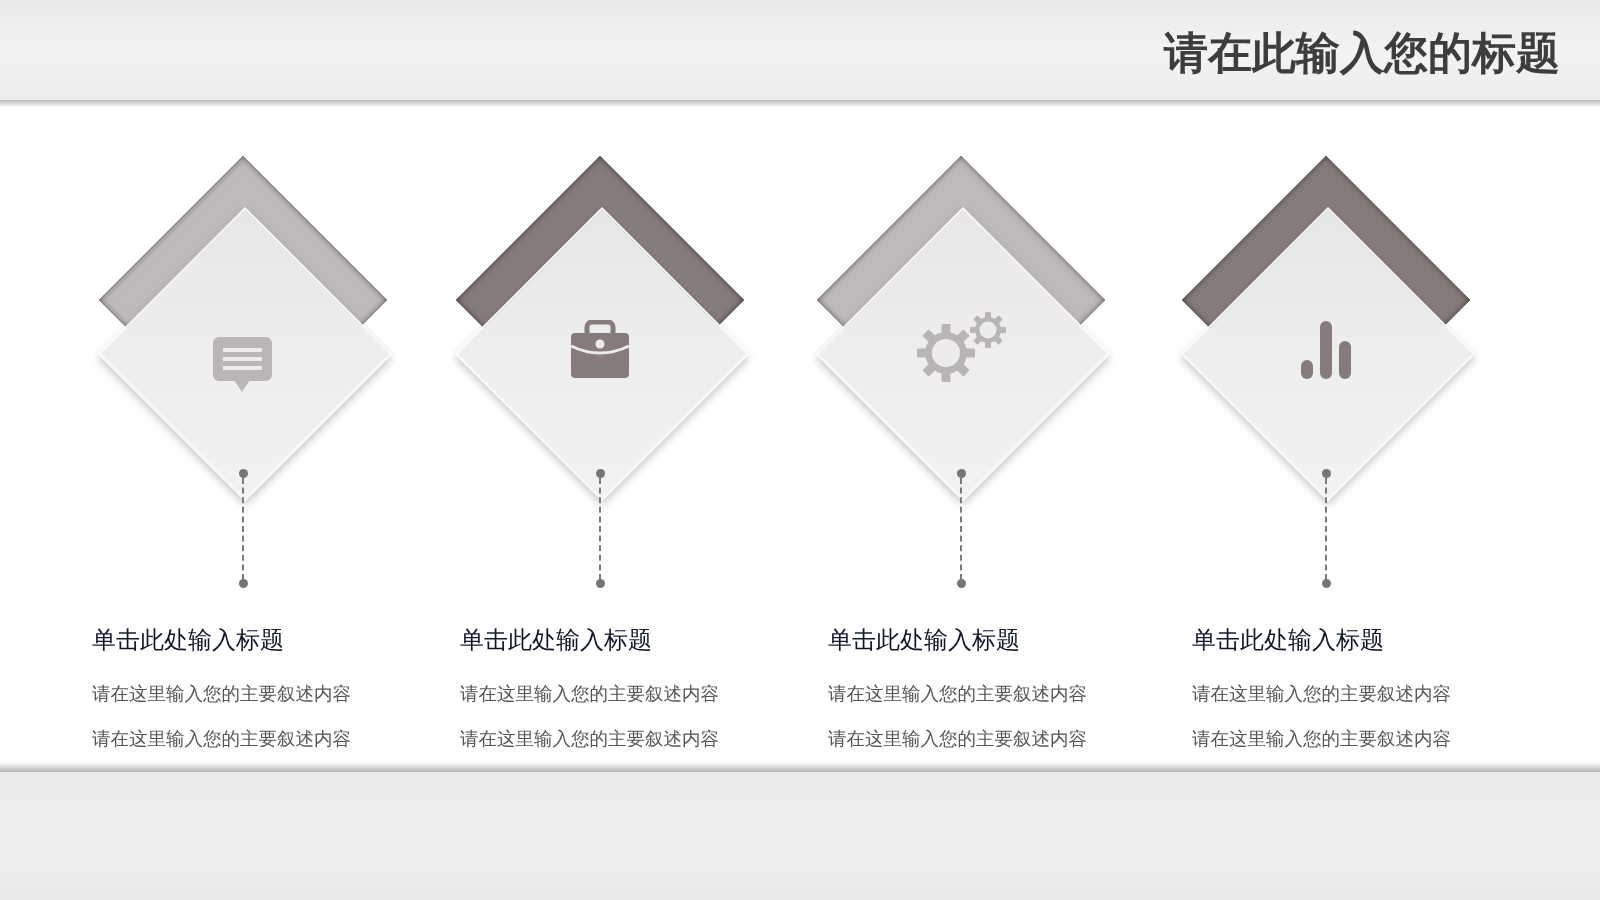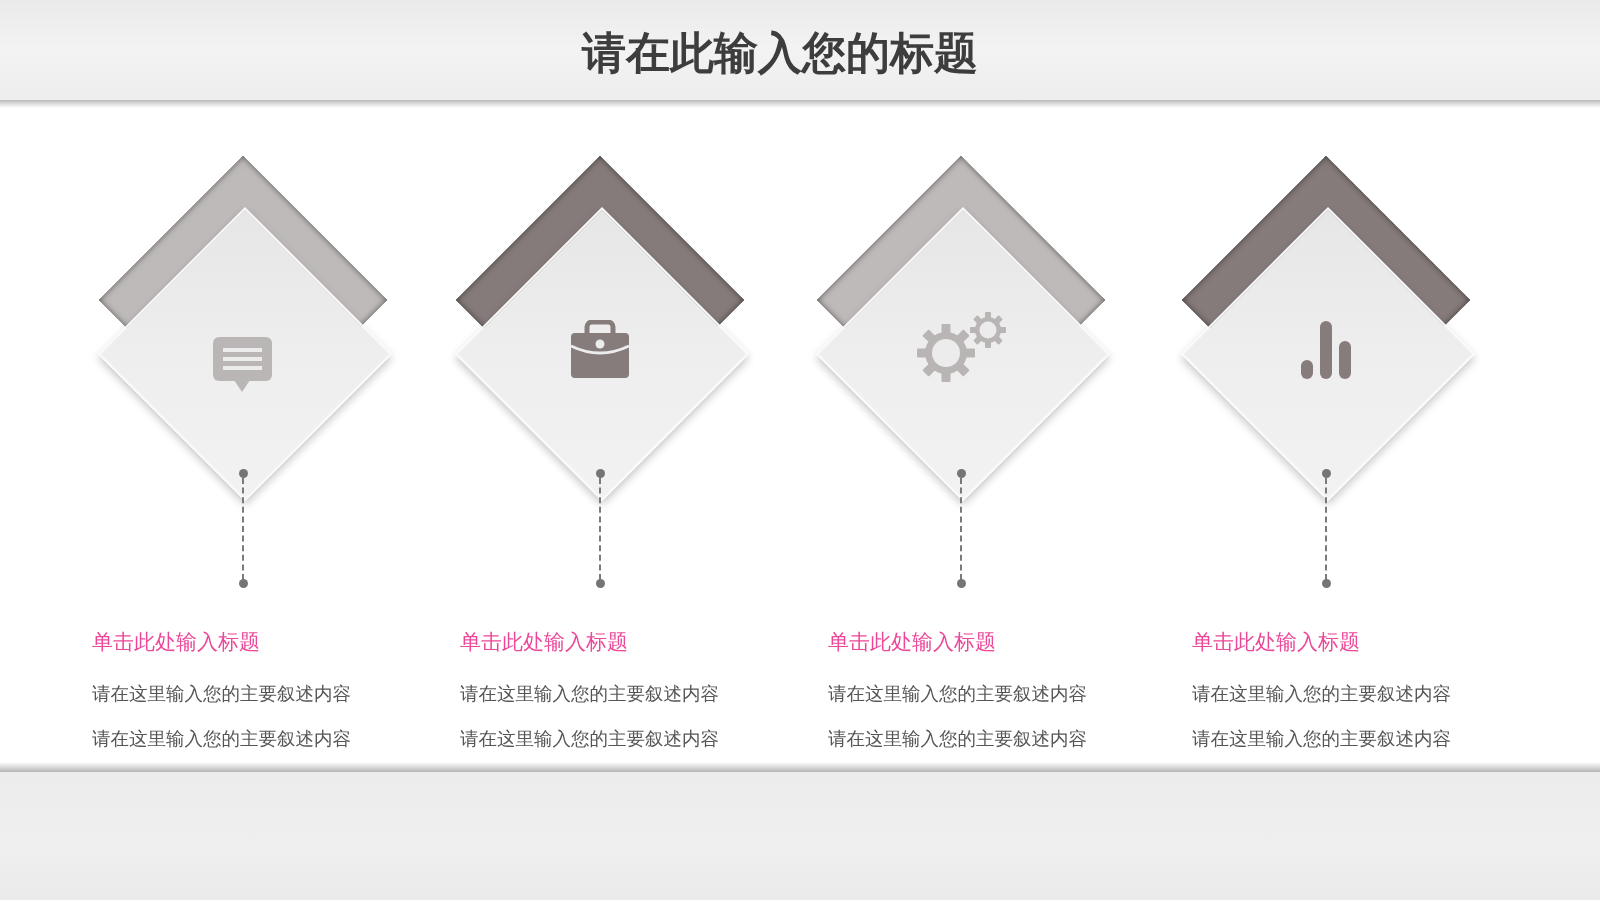--- a/index.html
+++ b/index.html
@@ -10,21 +10,21 @@
   }
   .top-band {
     position:absolute; left:0; top:0; width:1600px; height:100px;
     background:linear-gradient(180deg,#eaeaea 0%,#f3f3f3 50%,#ededed 100%);
   }
   .top-band::after {
     content:""; position:absolute; left:0; bottom:-8px; width:100%; height:8px;
     background:linear-gradient(180deg,#b9b9b9 0%,#dcdcdc 45%,rgba(255,255,255,0) 100%);
   }
   .slide-title {
-    position:absolute; left:0; top:24px; width:1560px; text-align:center;
+    position:absolute; left:0; top:24px; width:1560px; text-align:right;
     font-size:44px; font-weight:bold; color:#3d3d3d; letter-spacing:0px;
   }
   .bottom-band {
     position:absolute; left:0; top:772px; width:1600px; height:128px;
     background:linear-gradient(180deg,#ececec 0%,#efefef 60%,#eaeaea 100%);
   }
   .bottom-band::before {
     content:""; position:absolute; left:0; top:-10px; width:100%; height:10px;
     background:linear-gradient(180deg,rgba(255,255,255,0) 0%,#e2e2e2 40%,#b6b6b6 100%);
   }
@@ -50,21 +50,21 @@
   }
   .pin-line {
     position:absolute; left:-1px; top:478px; width:0; height:102px;
     border-left:2px dashed #7a7a7a;
   }
   .pin-bottom {
     position:absolute; width:9px; height:9px; border-radius:50%;
     background:#757575; left:-4px; top:579px;
   }
   .text-block { position:absolute; top:624px; white-space:nowrap; }
-  .item-title { font-size:21px; color:#ec4899; line-height:36px; }
+  .item-title { font-size:24px; color:#0f172a; line-height:36px;font-family:Liberation Mono, monospace; }
   .item-desc { font-size:18.5px; color:#555; line-height:23px;margin-top:22px; }
 </style>
 </head>
 <body>
 
 <div class="top-band">
   <div class="slide-title">请在此输入您的标题</div>
 </div>
 
 <div class="item" style="left:243px;">

